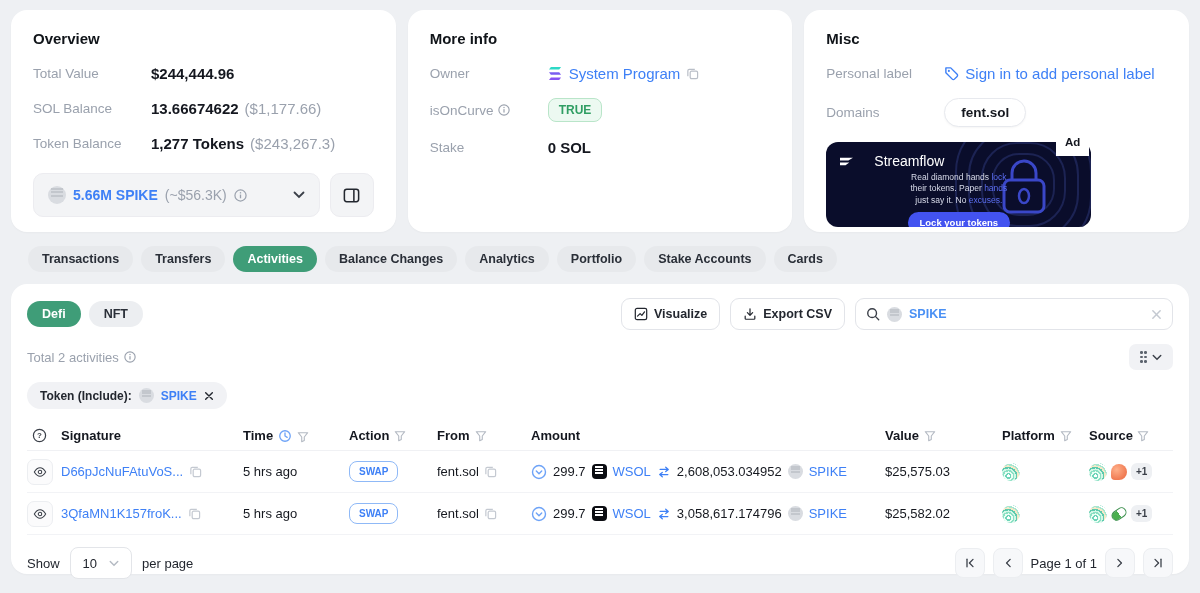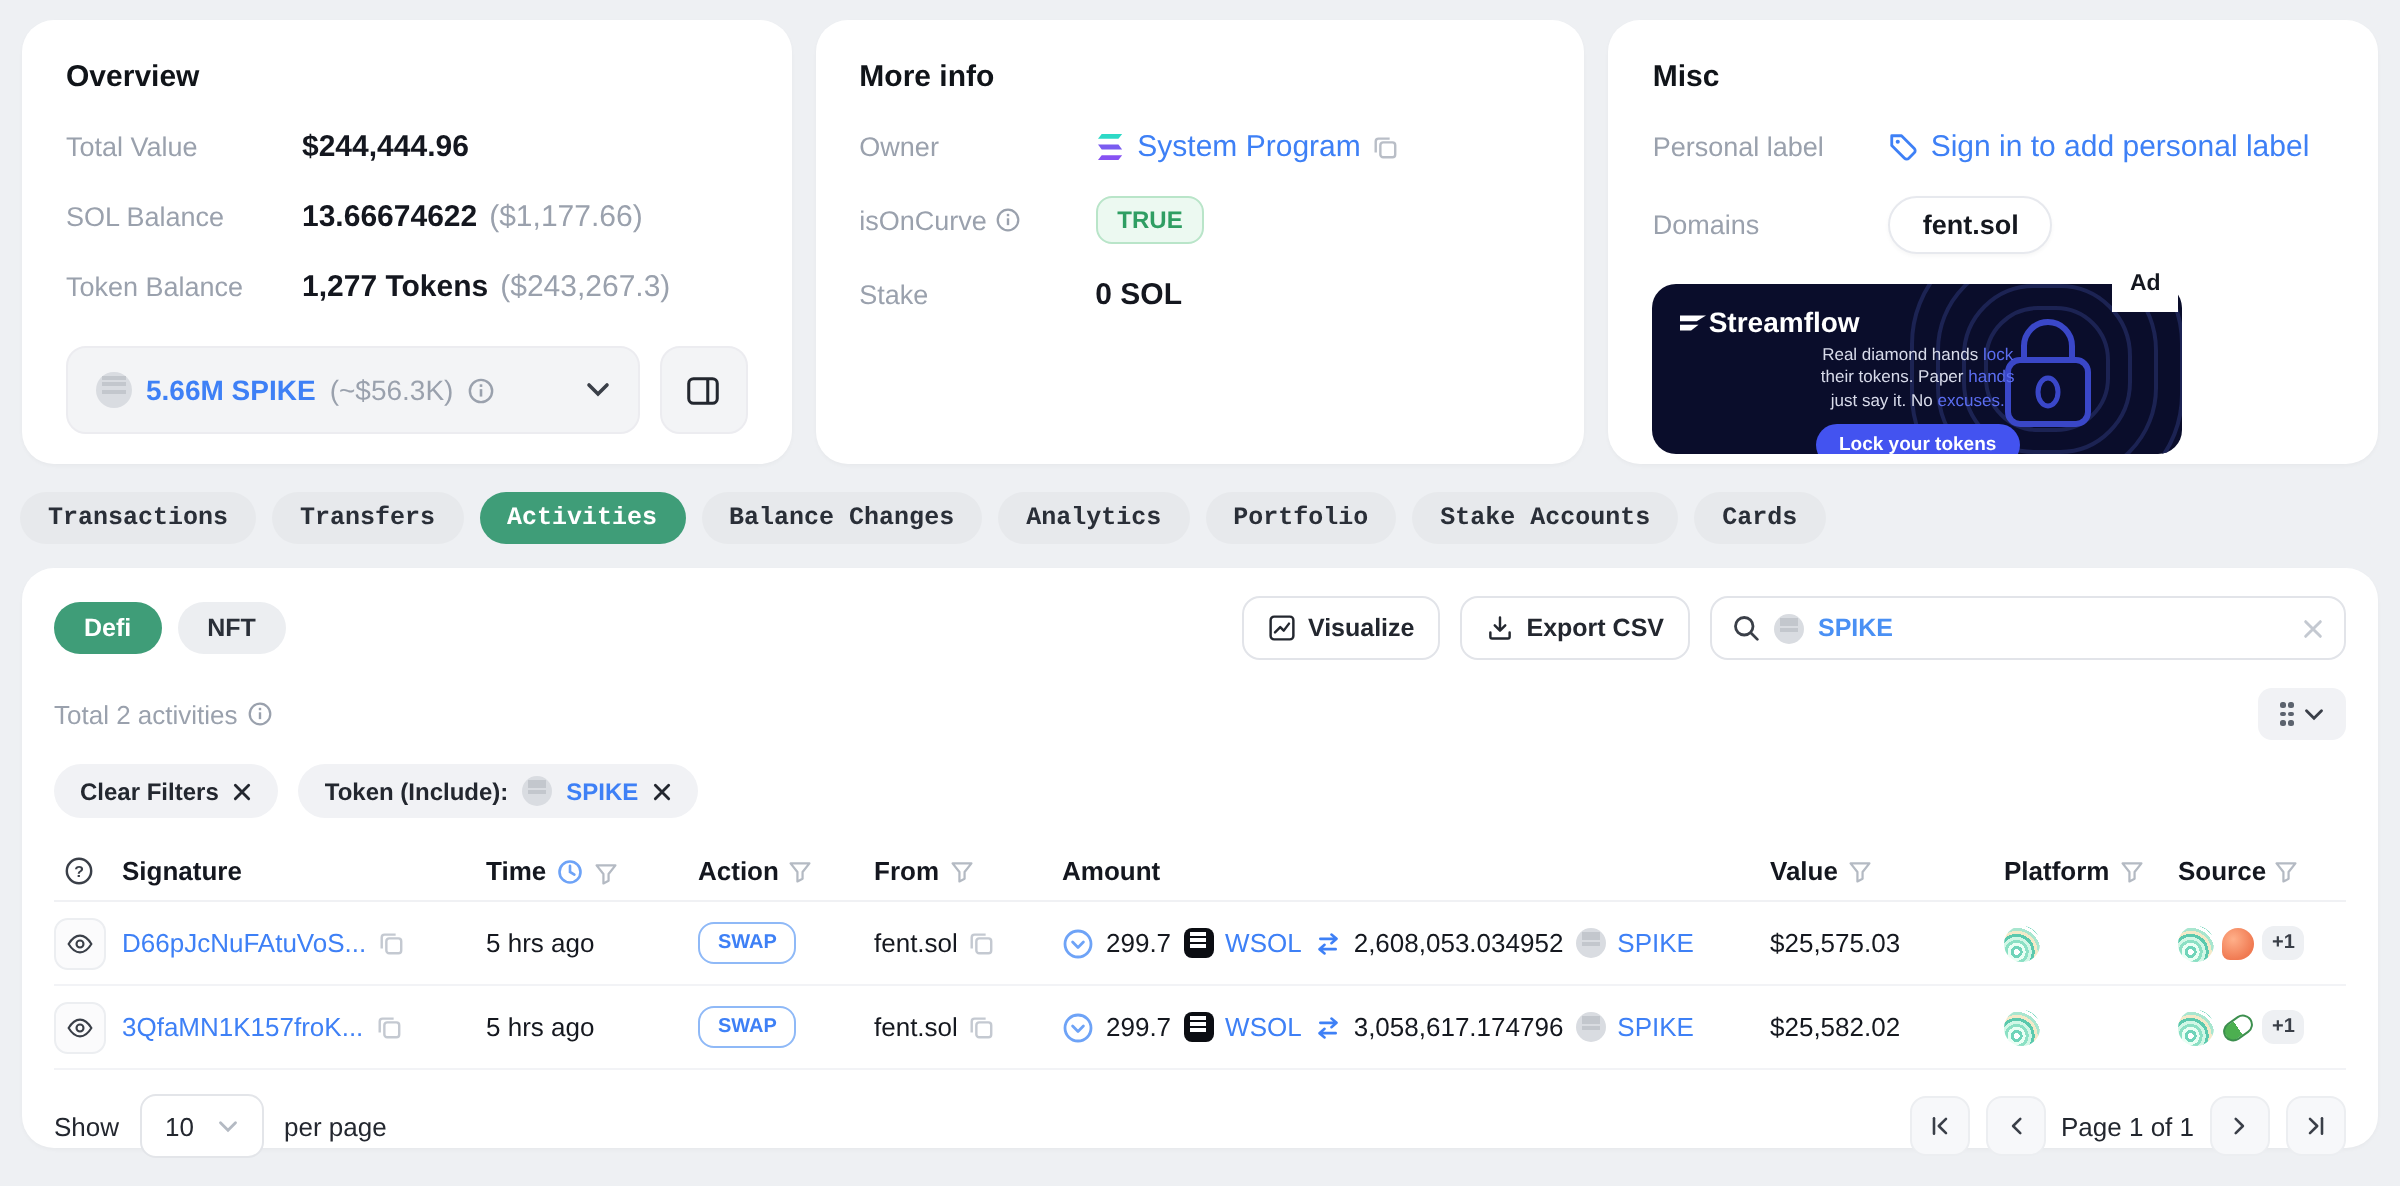--- a/index.html
+++ b/index.html
@@ -33,27 +33,27 @@
   .fund-select .spacer { flex:1; }
 
   
   .pill-domain { display:inline-block; background:#fff; border:1px solid #e7e9ee; border-radius:18px; padding:6px 16px; font-size:13.5px; font-weight:bold; box-shadow:0 1px 2px rgba(0,0,0,.04); }
 
   
   .ad-wrap { position:relative; margin-top:0;text-align:center; }
   .ad-badge { position:absolute; top:-8px; right:2px; background:#fff; border-radius:8px 8px 0 0; padding:2px 9px 8px; font-size:11.5px; font-weight:bold; color:#14171f; z-index:2; }
   .ad { position:relative; width:265px; height:85px; background:#0a0d2b; border-radius:12px; padding:11px 13px; overflow:hidden; color:#fff; }
   .ad-rings { position:absolute; right:-20px; top:-45px; width:175px; height:175px; }
-  .ad-brand { display:flex; align-items:center; gap:0; font-size:14px; font-weight:bold; position:relative; }
+  .ad-brand { display:flex; align-items:center; gap:20px; font-size:14px; font-weight:normal; position:relative; }
   .ad-text { font-size:8.5px; line-height:1.35; color:#d8dbea; margin-top:3px; position:relative; }
   .ad-text .hl { color:#5b6df0; }
   .ad-cta { position:relative; margin-top:6px; display:inline-block; background:#4353f0; color:#fff; font-size:9.5px; font-weight:bold; padding:5px 12px; border-radius:11px; cursor:pointer; }
 
   
-  .tabs { display:flex; gap:8px; padding:14px 10px 12px;font-family:Liberation Mono, monospace; }
+  .tabs { display:flex; gap:8px; padding:14px 28px 12px; }
   .tab { background:#e7e9ec; border-radius:14px; padding:6px 14px; font-size:12.5px; font-weight:bold; color:#2a2f38; cursor:pointer; }
   .tab.active { background:#3f9d78; color:#fff; }
 
   
   .panel { margin:0 11px; background:#fff; border-radius:16px; padding:14px 16px 10px; height:290px; box-shadow:0 1px 2px rgba(20,24,40,.03); }
   .panel-top { display:flex; align-items:center; }
   .seg { display:flex; gap:8px; }
   .seg-pill { border-radius:15px; padding:6px 15px; font-size:12.5px; font-weight:bold; background:#eceef1; color:#2a2f38; cursor:pointer; }
   .seg-pill.active { background:#3f9d78; color:#fff; }
   .panel-top .spacer, .toolbar .spacer { flex:1; }
@@ -327,28 +327,20 @@
           <i></i>
         </span>
       <svg width="10" height="7" viewBox="0 0 12 8">
           <path d="M1.5 1.5 L6 6 L10.5 1.5" fill="none" stroke="#3a3f48" stroke-width="1.7" stroke-linecap="round"></path>
         </svg>
     </div>
   </div>
 
   <div class="chips">
     <span class="chip">
-      <span>Clear Filters</span>
-      <span class="x icon">
-        <svg width="10" height="10" viewBox="0 0 12 12">
-            <path d="M2 2 L10 10 M10 2 L2 10" stroke="#23272f" stroke-width="1.7" stroke-linecap="round"></path>
-          </svg>
-      </span>
-    </span>
-    <span class="chip">
       <span>Token (Include):</span>
       <span class="coin sm icon"></span>
       <span class="blue">SPIKE</span>
       <span class="x icon">
         <svg width="10" height="10" viewBox="0 0 12 12">
             <path d="M2 2 L10 10 M10 2 L2 10" stroke="#23272f" stroke-width="1.7" stroke-linecap="round"></path>
           </svg>
       </span>
     </span>
   </div>

